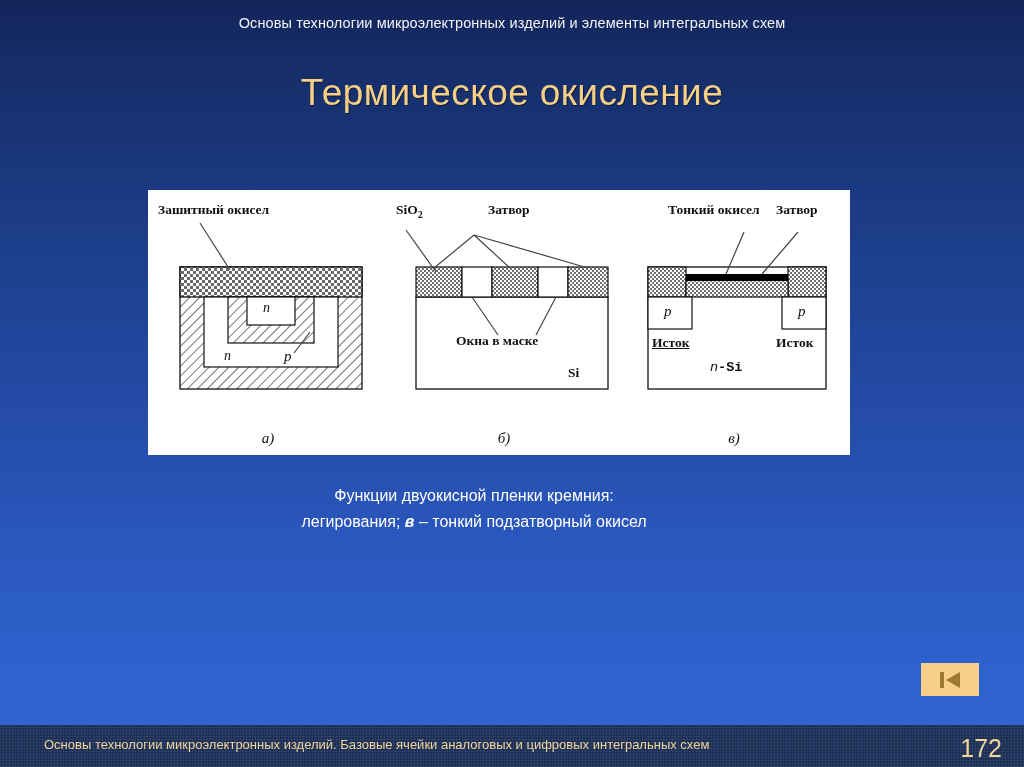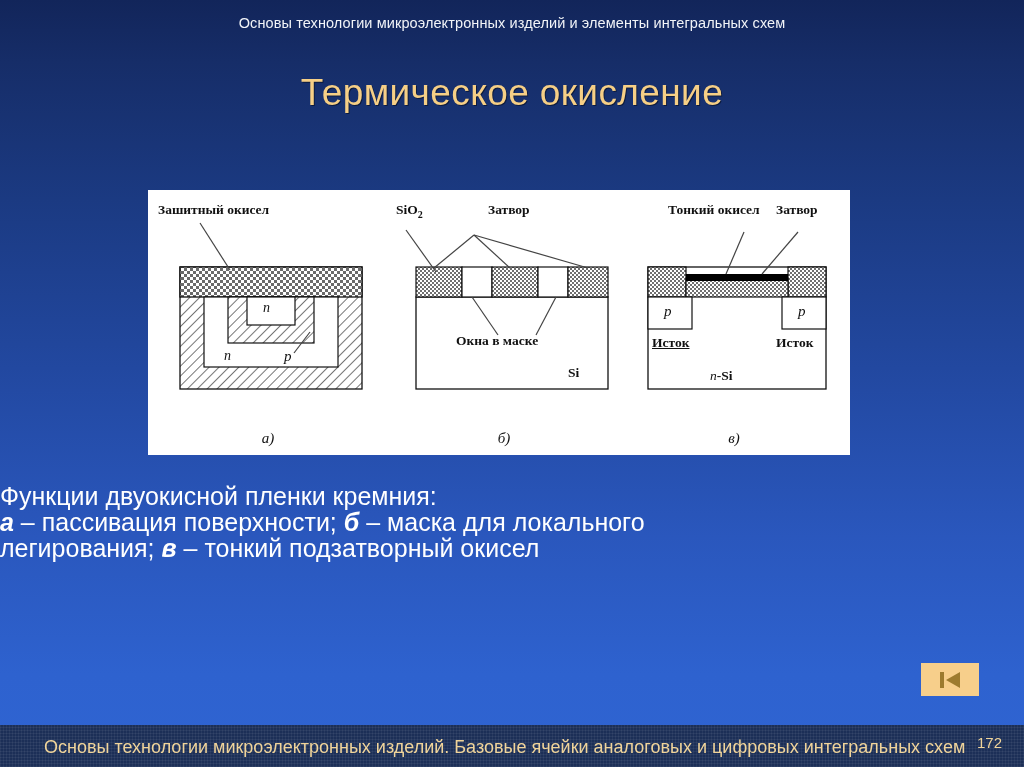--- a/index.html
+++ b/index.html
@@ -167,56 +167,53 @@
     <div class="fig-label" style="left:340px;top:12px;">Затвор</div>
     <div class="fig-label" style="left:308px;top:143px;">Окна в маске</div>
     <div class="fig-label" style="left:420px;top:175px;text-align:center;">Si</div>
 
     <div class="fig-label" style="left:520px;top:12px;">Тонкий окисел</div>
     <div class="fig-label" style="left:628px;top:12px;text-align:right;">Затвор</div>
     <div class="fig-label" style="left:516px;top:113px;font-style:italic;font-weight:normal;font-size:15px;">p</div>
     <div class="fig-label" style="left:650px;top:113px;font-style:italic;font-weight:normal;font-size:15px;">p</div>
     <div class="fig-label" style="left:504px;top:145px;text-decoration:underline;">Исток</div>
     <div class="fig-label" style="left:628px;top:145px;">Исток</div>
-    <div class="fig-label" style="left:562px;top:178px;">
+    <div class="fig-label" style="left:562px;top:170px;font-family:Liberation Mono, monospace;">
       <span style="font-style:italic;font-weight:normal;">n</span><span>-Si</span>
     </div>
 
     <div class="fig fig-a">
       <div class="fig-caption">а)</div>
     </div>
     <div class="fig fig-b">
       <div class="fig-caption">б)</div>
     </div>
     <div class="fig fig-c">
       <div class="fig-caption">в)</div>
     </div>
   </div>
 
-  <div style="position:absolute;left:0;top:483px;width:948px;
-              color:#ffffff;font-size:25px;line-height:26px;">
+  <div style="position:absolute;left:0;top:483px;width:948px;text-align:center;
+              color:#ffffff;font-size:16px;line-height:26px;">
     <div>Функции двуокисной пленки кремния:</div>
-    <div>
-      <b><i>а</i></b><span> – пассивация поверхности; </span><b><i>б</i></b><span> – маска для локального</span>
-    </div>
     <div>
       <span>легирования; </span><b><i>в</i></b><span> – тонкий подзатворный окисел</span>
     </div>
   </div>
 
   <div style="position:absolute;left:921px;top:663px;width:58px;height:33px;
               background:#f7cf8b;display:flex;align-items:center;justify-content:center;">
     <svg width="26" height="20" viewBox="0 0 26 20">
       <rect x="3" y="2" width="4" height="16" fill="#9d7b2e"></rect>
       <polygon points="23,2 23,18 9,10" fill="#9d7b2e"></polygon>
     </svg>
   </div>
 
   <div style="position:absolute;left:0;top:725px;width:1024px;height:42px;
               background:
                 repeating-linear-gradient(0deg, rgba(255,255,255,.055) 0 1px, rgba(0,0,0,0) 1px 3px),
                 repeating-linear-gradient(90deg, rgba(255,255,255,.05) 0 1px, rgba(0,0,0,0) 1px 3px),
                 #1c2f57;">
-    <div style="position:absolute;left:44px;top:12px;font-size:18px;color:#f0d49a;white-space:nowrap;">Основы технологии микроэлектронных изделий. Базовые ячейки аналоговых и цифровых интегральных схем</div>
-    <div style="position:absolute;right:22px;top:9px;font-size:15px;color:#f0d49a;">172</div>
+    <div style="position:absolute;left:44px;top:12px;font-size:13px;color:#f0d49a;white-space:nowrap;">Основы технологии микроэлектронных изделий. Базовые ячейки аналоговых и цифровых интегральных схем</div>
+    <div style="position:absolute;right:22px;top:9px;font-size:25px;color:#f0d49a;">172</div>
   </div>
 
 </div>
 
 </body></html>

